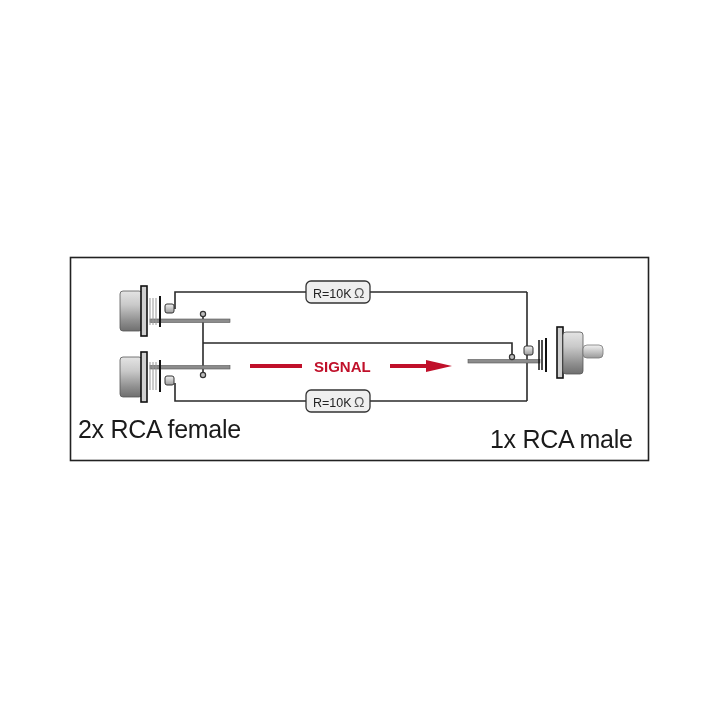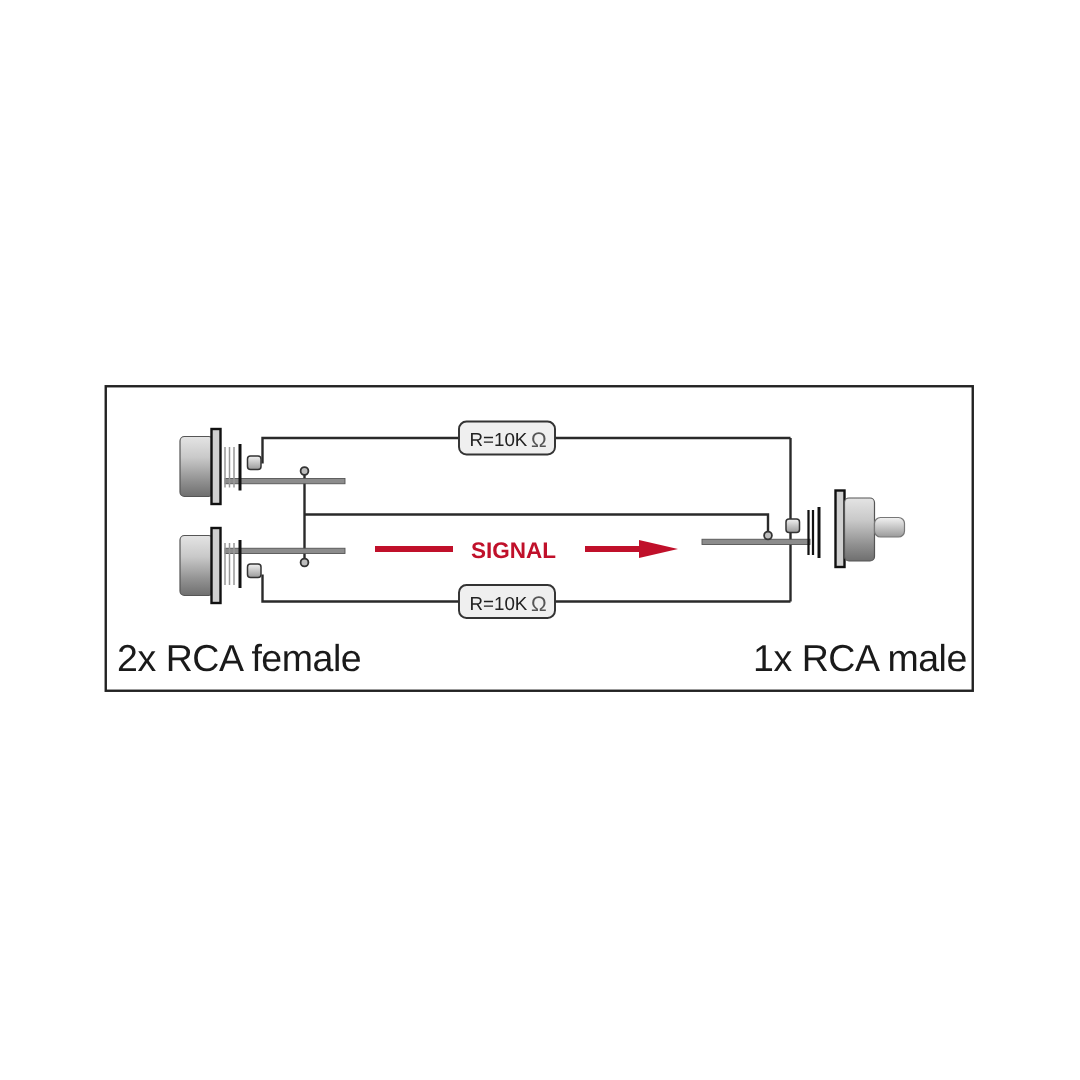--- a/index.html
+++ b/index.html
@@ -100,14 +100,14 @@
   </g>
 
   <g>
     <line x1="250" y1="366" x2="302" y2="366" stroke="#c0102a" stroke-width="4"></line>
     <text class="lbl" x="314" y="372" font-size="15" font-weight="bold" fill="#c0102a">SIGNAL</text>
     <line x1="390" y1="366" x2="428" y2="366" stroke="#c0102a" stroke-width="4"></line>
     <polygon points="426,360 452,366 426,372" fill="#c0102a"></polygon>
   </g>
 </svg>
 
-<div class="caption" style="left:78px; top:425px;text-align:center;">2x RCA female</div>
-<div class="caption" style="left:502px; top:425px;">1x RCA male</div>
+<div class="caption" style="left:78px; top:415px;text-align:center;">2x RCA female</div>
+<div class="caption" style="left:490px; top:425px;">1x RCA male</div>
 
 </body></html>

